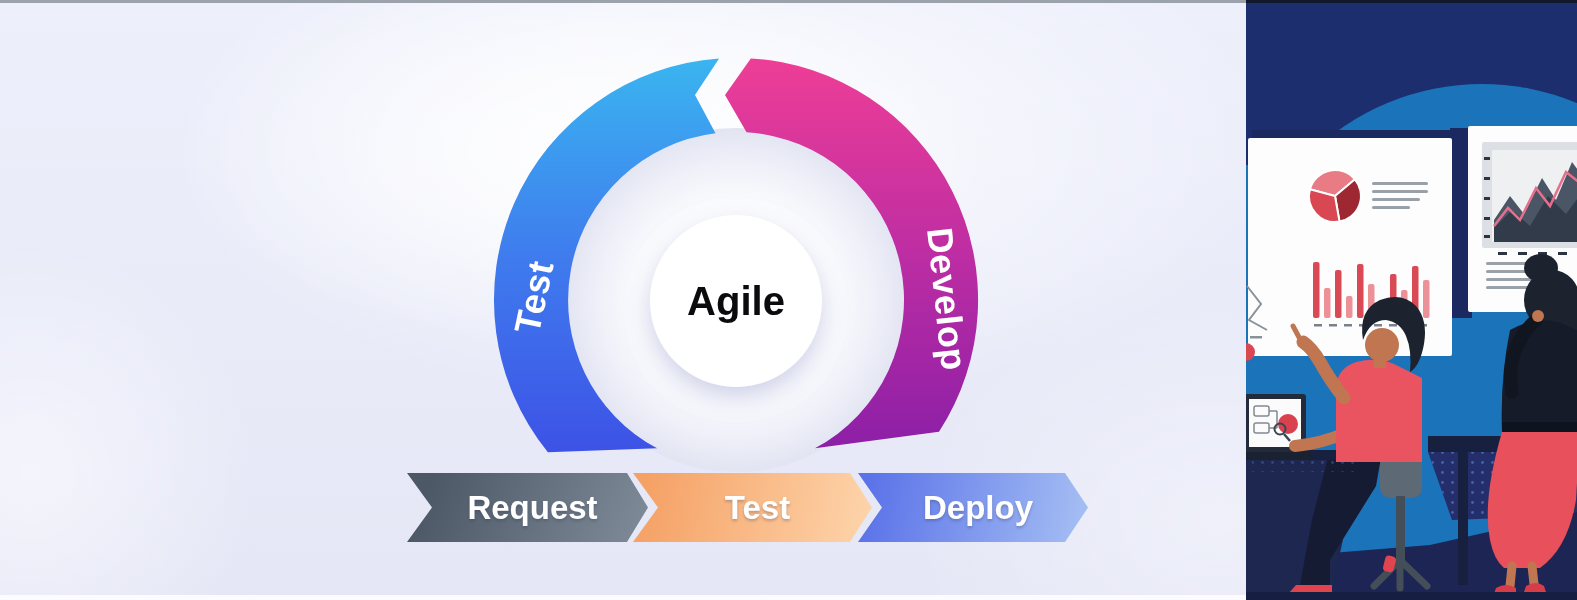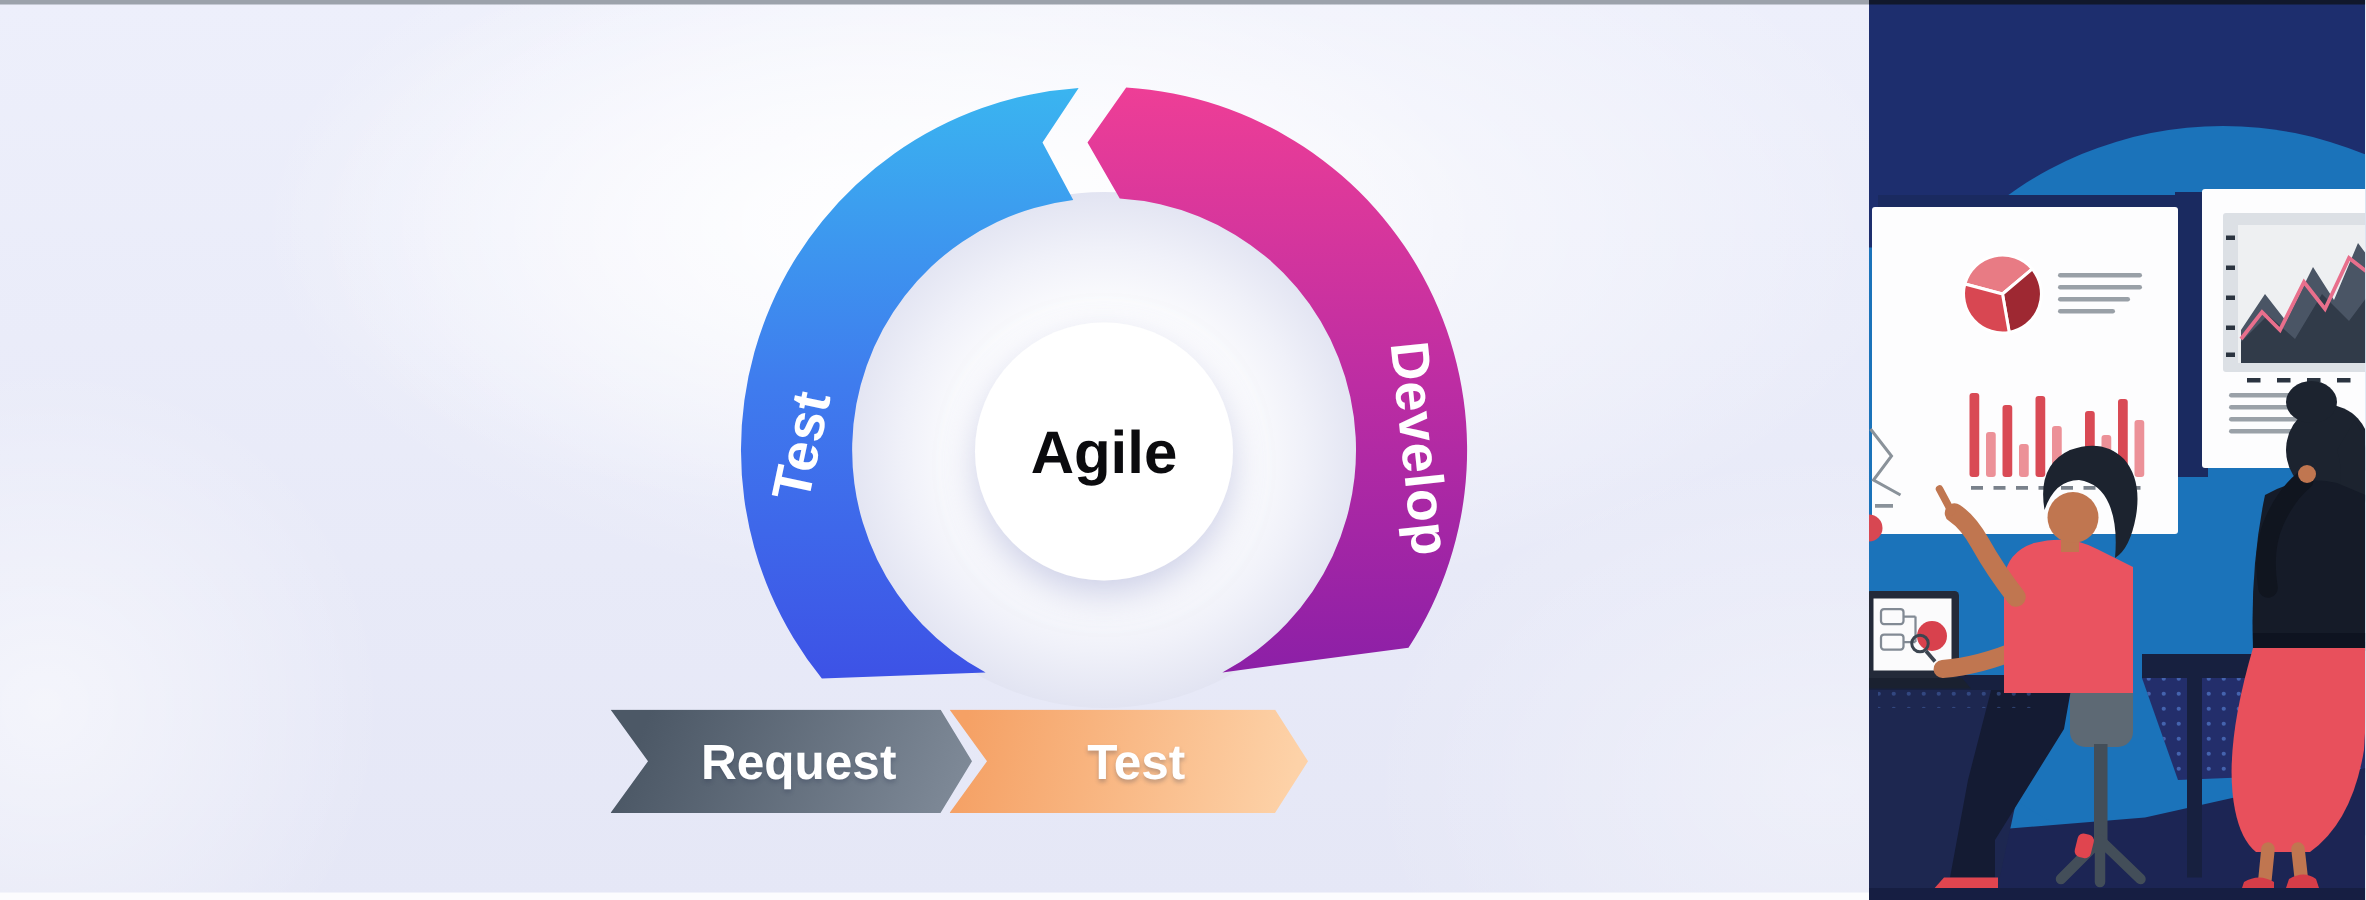--- a/index.html
+++ b/index.html
@@ -99,20 +99,23 @@
 
       <text class="ring-label" transform="translate(947,299) rotate(84)" text-anchor="middle" dominant-baseline="central">Develop</text>
     </svg>
 
     <div class="step" id="step-request">
       <span>Request</span>
     </div>
     <div class="step" id="step-test">
       <span>Test</span>
     </div>
+    <div class="step" id="step-deploy">
+      <span>Deploy</span>
+    </div>
 
     <div id="top-strip-left"></div>
     <div id="bottom-strip-left"></div>
   </div>
 
   <div id="illus-panel">
     <svg width="331" height="600" viewBox="1246 0 331 600">
       <defs>
         <pattern id="dots" x="0" y="0" width="10" height="10" patternUnits="userSpaceOnUse">
           <circle cx="2.5" cy="2.5" r="1.4" fill="#4e74c4" opacity="0.75"></circle>

